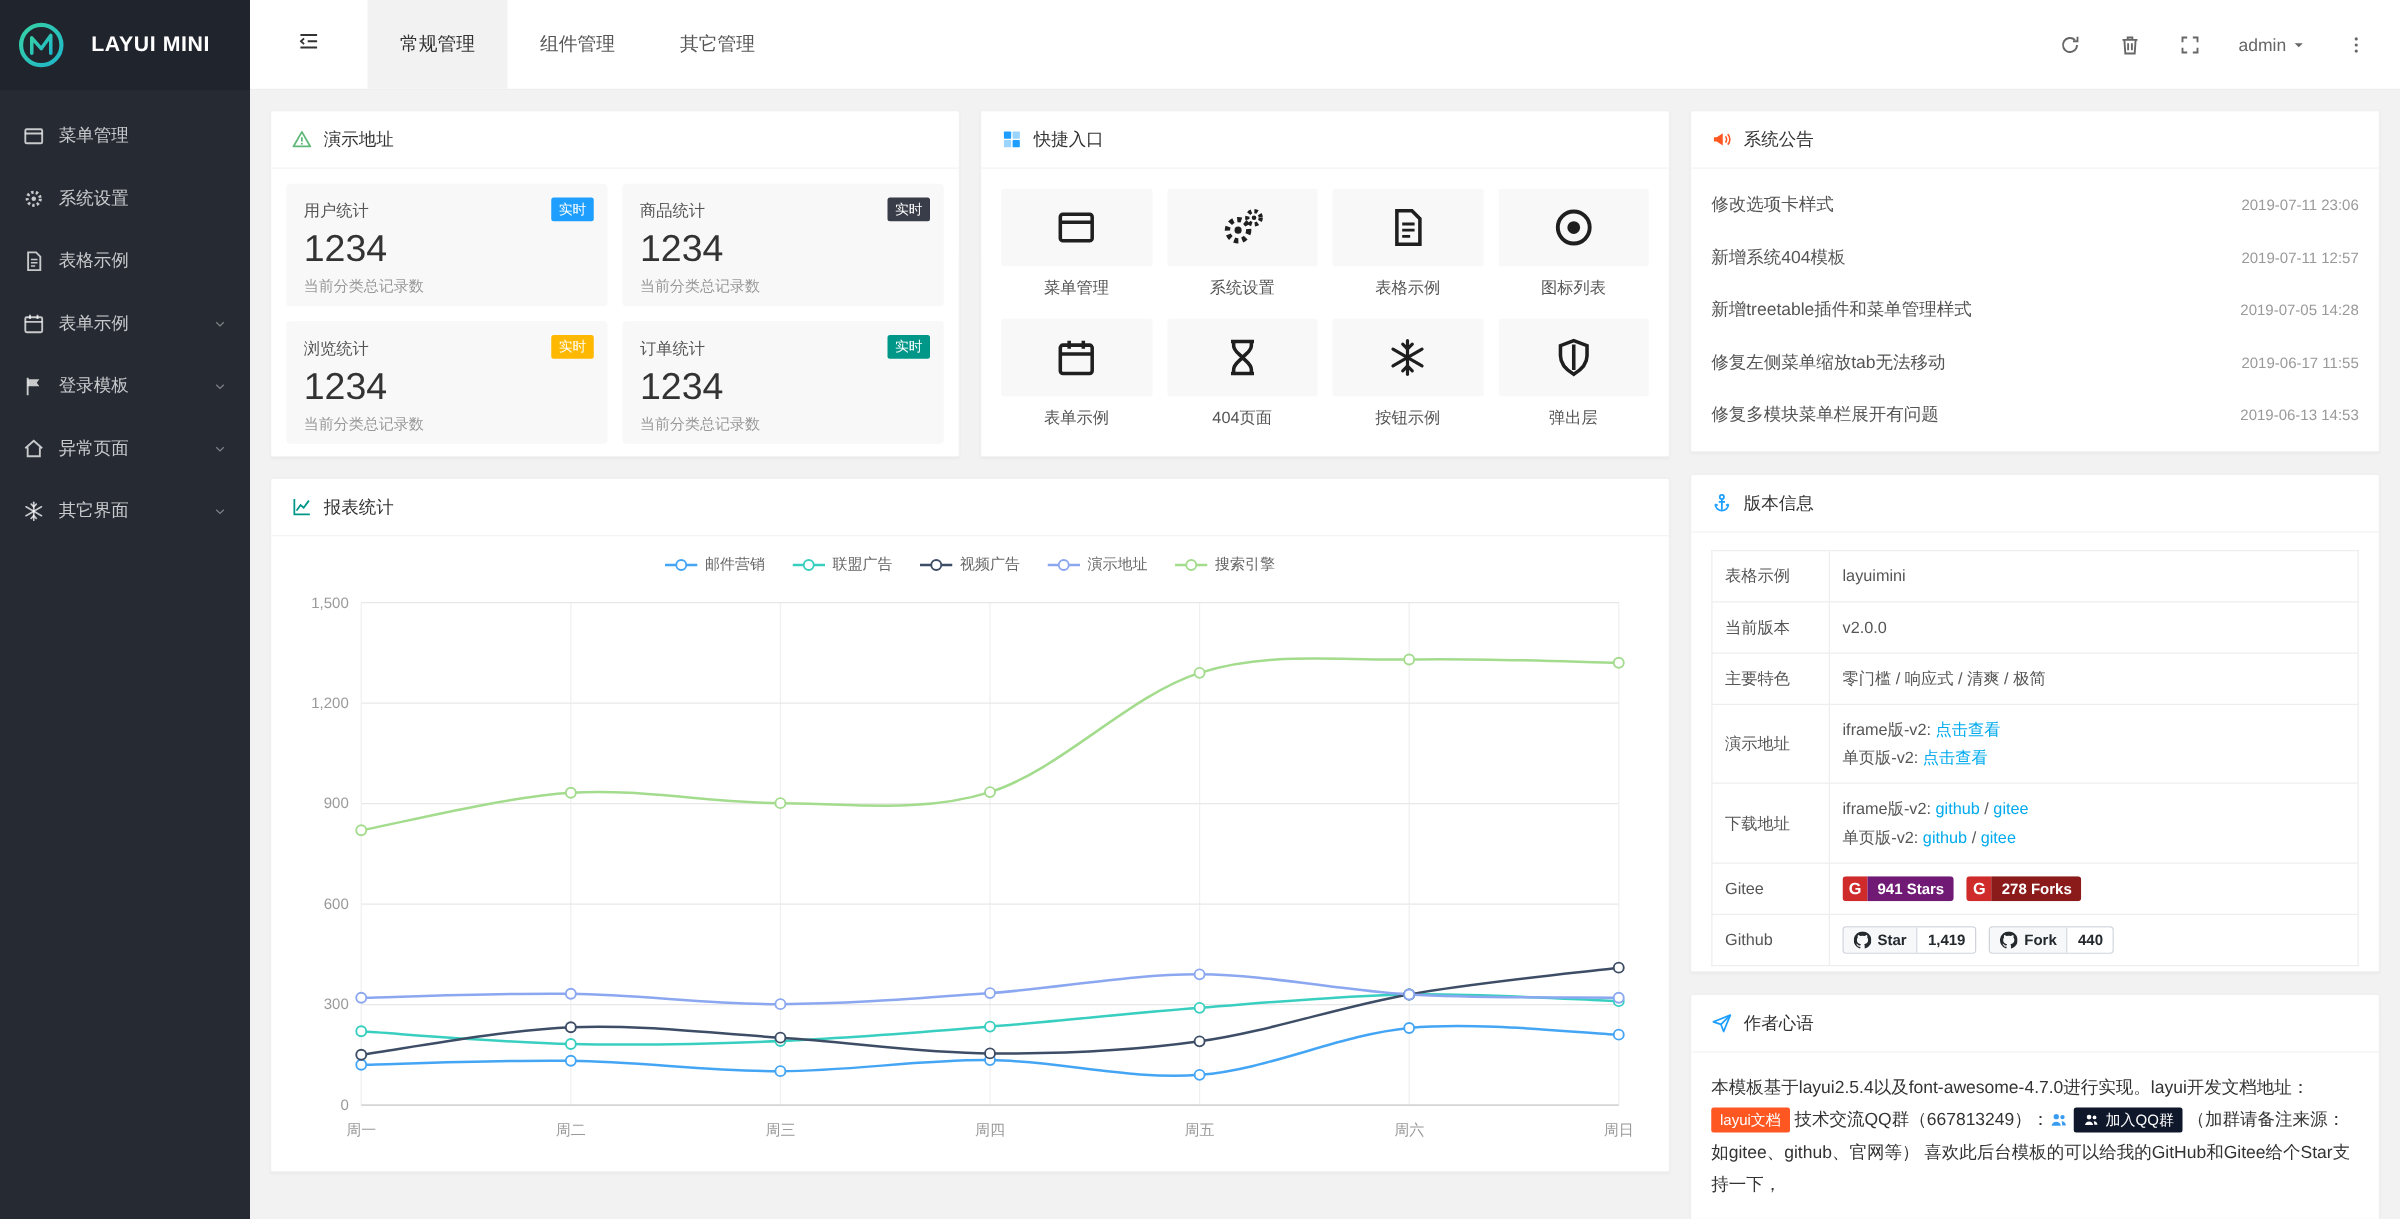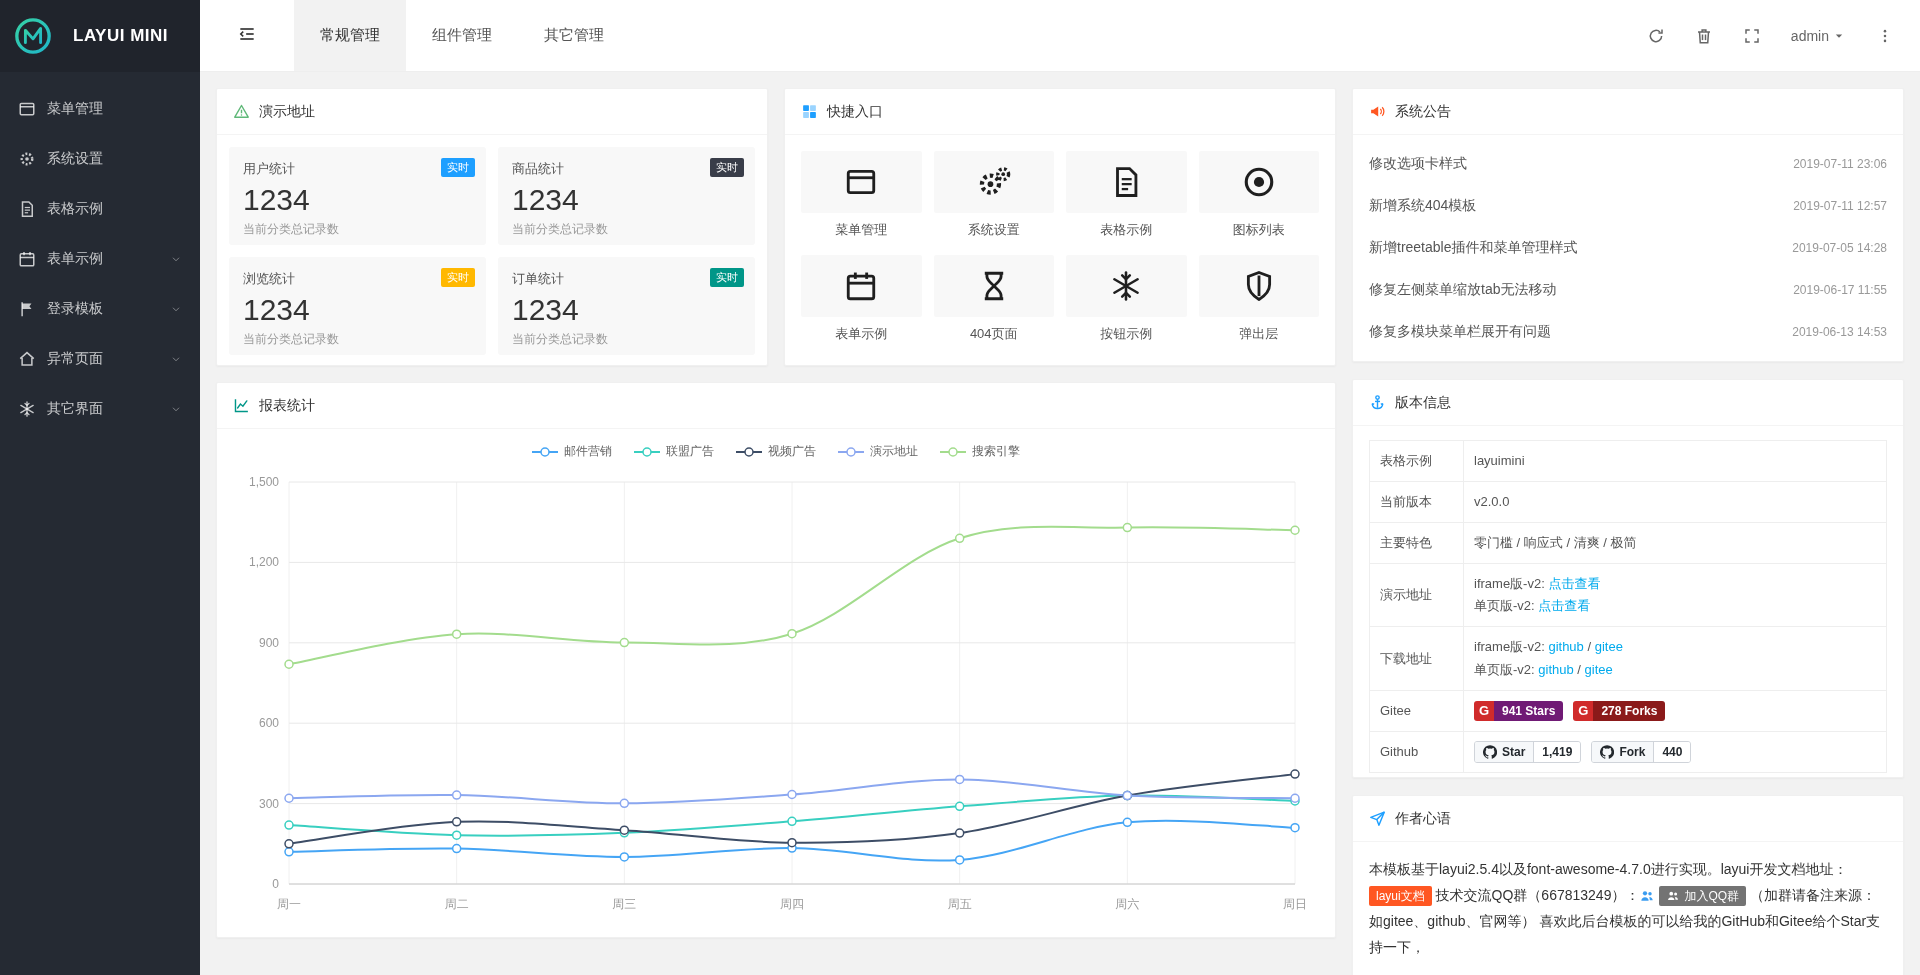--- a/index.html
+++ b/index.html
@@ -89,21 +89,21 @@
   .gh-badge { display:inline-flex; align-items:center; height:22px; border:1px solid #d0d4da; border-radius:3px; overflow:hidden; font-size:12px; font-weight:bold; color:#24292e; margin-right:10px; vertical-align:middle; cursor:pointer; }
   .gh-left { background:#f6f8fa; display:flex; align-items:center; gap:5px; padding:0 8px; border-right:1px solid #d0d4da; }
   .gh-right { background:#fff; display:flex; align-items:center; padding:0 8px; }
   .octo { width:14px; height:14px; display:inline-flex; }
   .octo svg { width:100%; height:100%; }
 
   
   .author-card { height:230px; flex:none; }
   .author-body { padding:14px 16px; font-size:14px; color:#333; line-height:26px; }
   .badge-orange { display:inline-block; background:#FF5722; color:#fff; font-size:12px; padding:2px 7px; border-radius:2px; line-height:16px; vertical-align:middle; cursor:pointer; }
-  .badge-red { display:inline-flex; align-items:center; gap:4px; background:#737373; color:#fff; font-size:12px; padding:2px 7px; border-radius:2px; line-height:16px; vertical-align:middle; cursor:pointer; }
+  .badge-red { display:inline-flex; align-items:center; gap:4px; background:#0f172a; color:#fff; font-size:12px; padding:2px 7px; border-radius:2px; line-height:16px; vertical-align:middle; cursor:pointer; }
   .badge-red .ppl { width:14px; height:14px; display:inline-flex; }
   .badge-red .ppl svg { width:100%; height:100%; }
   .qq-mini { width:16px; height:16px; display:inline-flex; vertical-align:middle; color:#3a9cf0; margin-right:4px; }
   .qq-mini svg { width:100%; height:100%; }
 </style>
 </head>
 <body>
 
 <div class="app">
 

